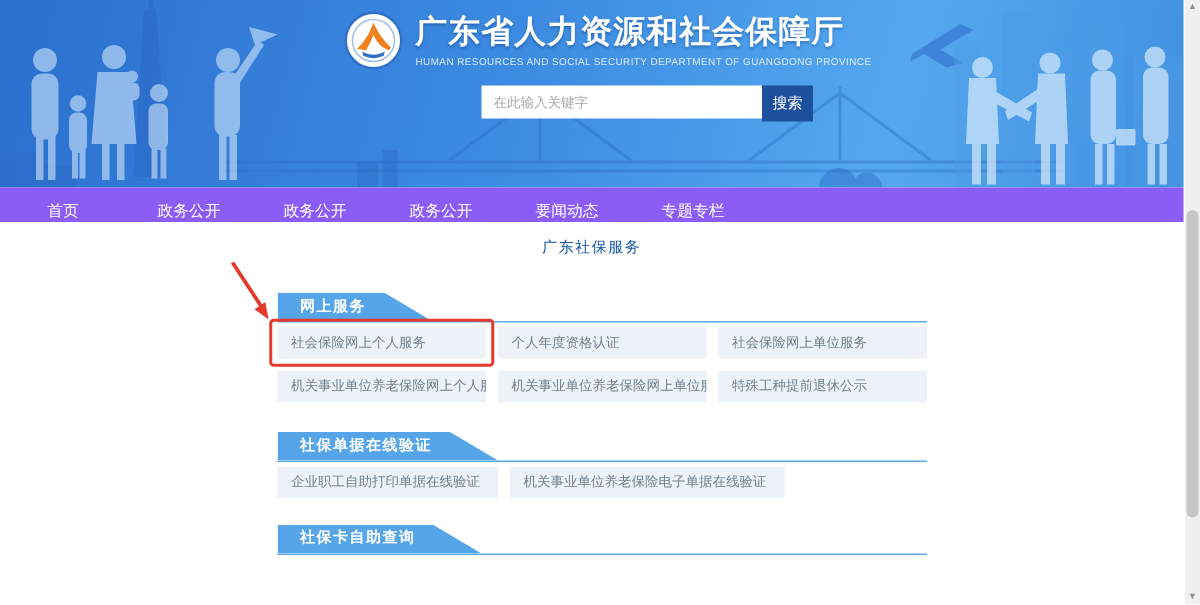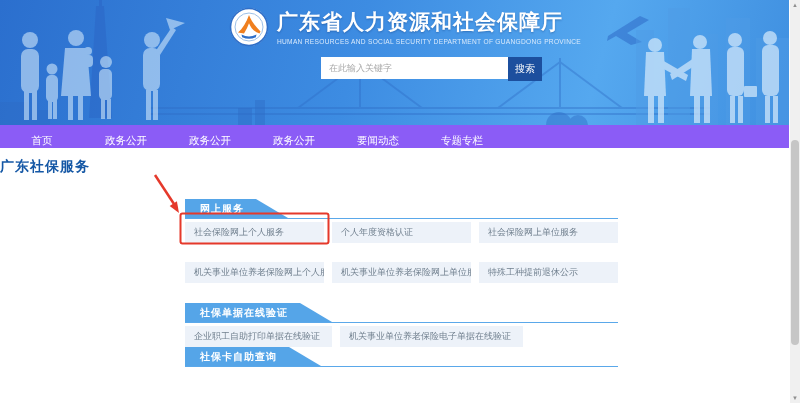--- a/index.html
+++ b/index.html
@@ -24,34 +24,34 @@
   .search-btn { width:34px; height:24px; border:none; background:#1c4f9e; color:#fff;
     font-size:10px; cursor:pointer; font-family:inherit; }
 
   
   .main-nav { position:absolute; left:0; top:125px; width:789px; height:23px; background:#8b5cf6;
     display:flex; align-items:flex-end; }
   .nav-item { width:84px; text-align:center; color:#fff; font-size:10.5px; cursor:pointer; white-space:nowrap; }
 
   
   .page-content { position:absolute; left:0; top:148px; width:789px; height:255px; background:#fff; padding-top:10px; }
-  .page-title { text-align:left; color:#1457a5; font-size:14px; font-weight:bold; letter-spacing:1px; }
+  .page-title { text-align:center; color:#1457a5; font-size:10px; font-weight:normal; letter-spacing:1px; }
   .sections { margin:23px 0 0 185px; width:433px; }
   .tabrow { border-bottom:1px solid #5aa8ea; width:433px; line-height:0; }
   .tab { display:inline-block; height:19px; line-height:19px; background:#55a5e8; color:#fff;
     font-size:10px; font-weight:bold; letter-spacing:1px; padding:0 44px 0 15px;
     clip-path:polygon(0 0, calc(100% - 32px) 0, 100% 100%, 0 100%);text-align:center; }
-  .grid { margin-top:3px; display:grid; grid-template-columns:repeat(3,139px); gap:19px 8px; }
+  .grid { margin-top:3px; display:grid; grid-template-columns:repeat(3,139px); gap:8px 8px; }
   .svc-btn { height:21px; background:#edf2f9; border:none; color:#71808f; font-size:9px;
     text-align:left; padding:0 6px 0 9px; white-space:nowrap; overflow:hidden; cursor:pointer;
     font-family:inherit; display:flex; align-items:center; }
   .flexrow { margin-top:3px; display:flex; gap:8px; }
   .flexrow .svc-btn { min-width:139px; padding-right:12px; }
   .sec2 { margin-top:20px; }
-  .sec3 { margin-top:0; }
+  .sec3 { margin-top:18px;font-family:Liberation Mono, monospace; }
 
   
   .annotation { position:absolute; left:0; top:0; width:800px; height:403px; pointer-events:none; }
 
   
   .scrollbar { position:absolute; right:0; top:0; width:10px; height:403px; background:#f0f0f0; }
   .sb-thumb { position:absolute; left:1px; top:140px; width:8px; height:205px; background:#c6c6c6; border-radius:4px; }
   .sb-arrow { position:absolute; left:0; width:10px; text-align:center; color:#8f8f8f; font-size:6px; line-height:8px; }
   .sb-arrow.up { top:1px; } .sb-arrow.down { bottom:1px; }
 </style>

